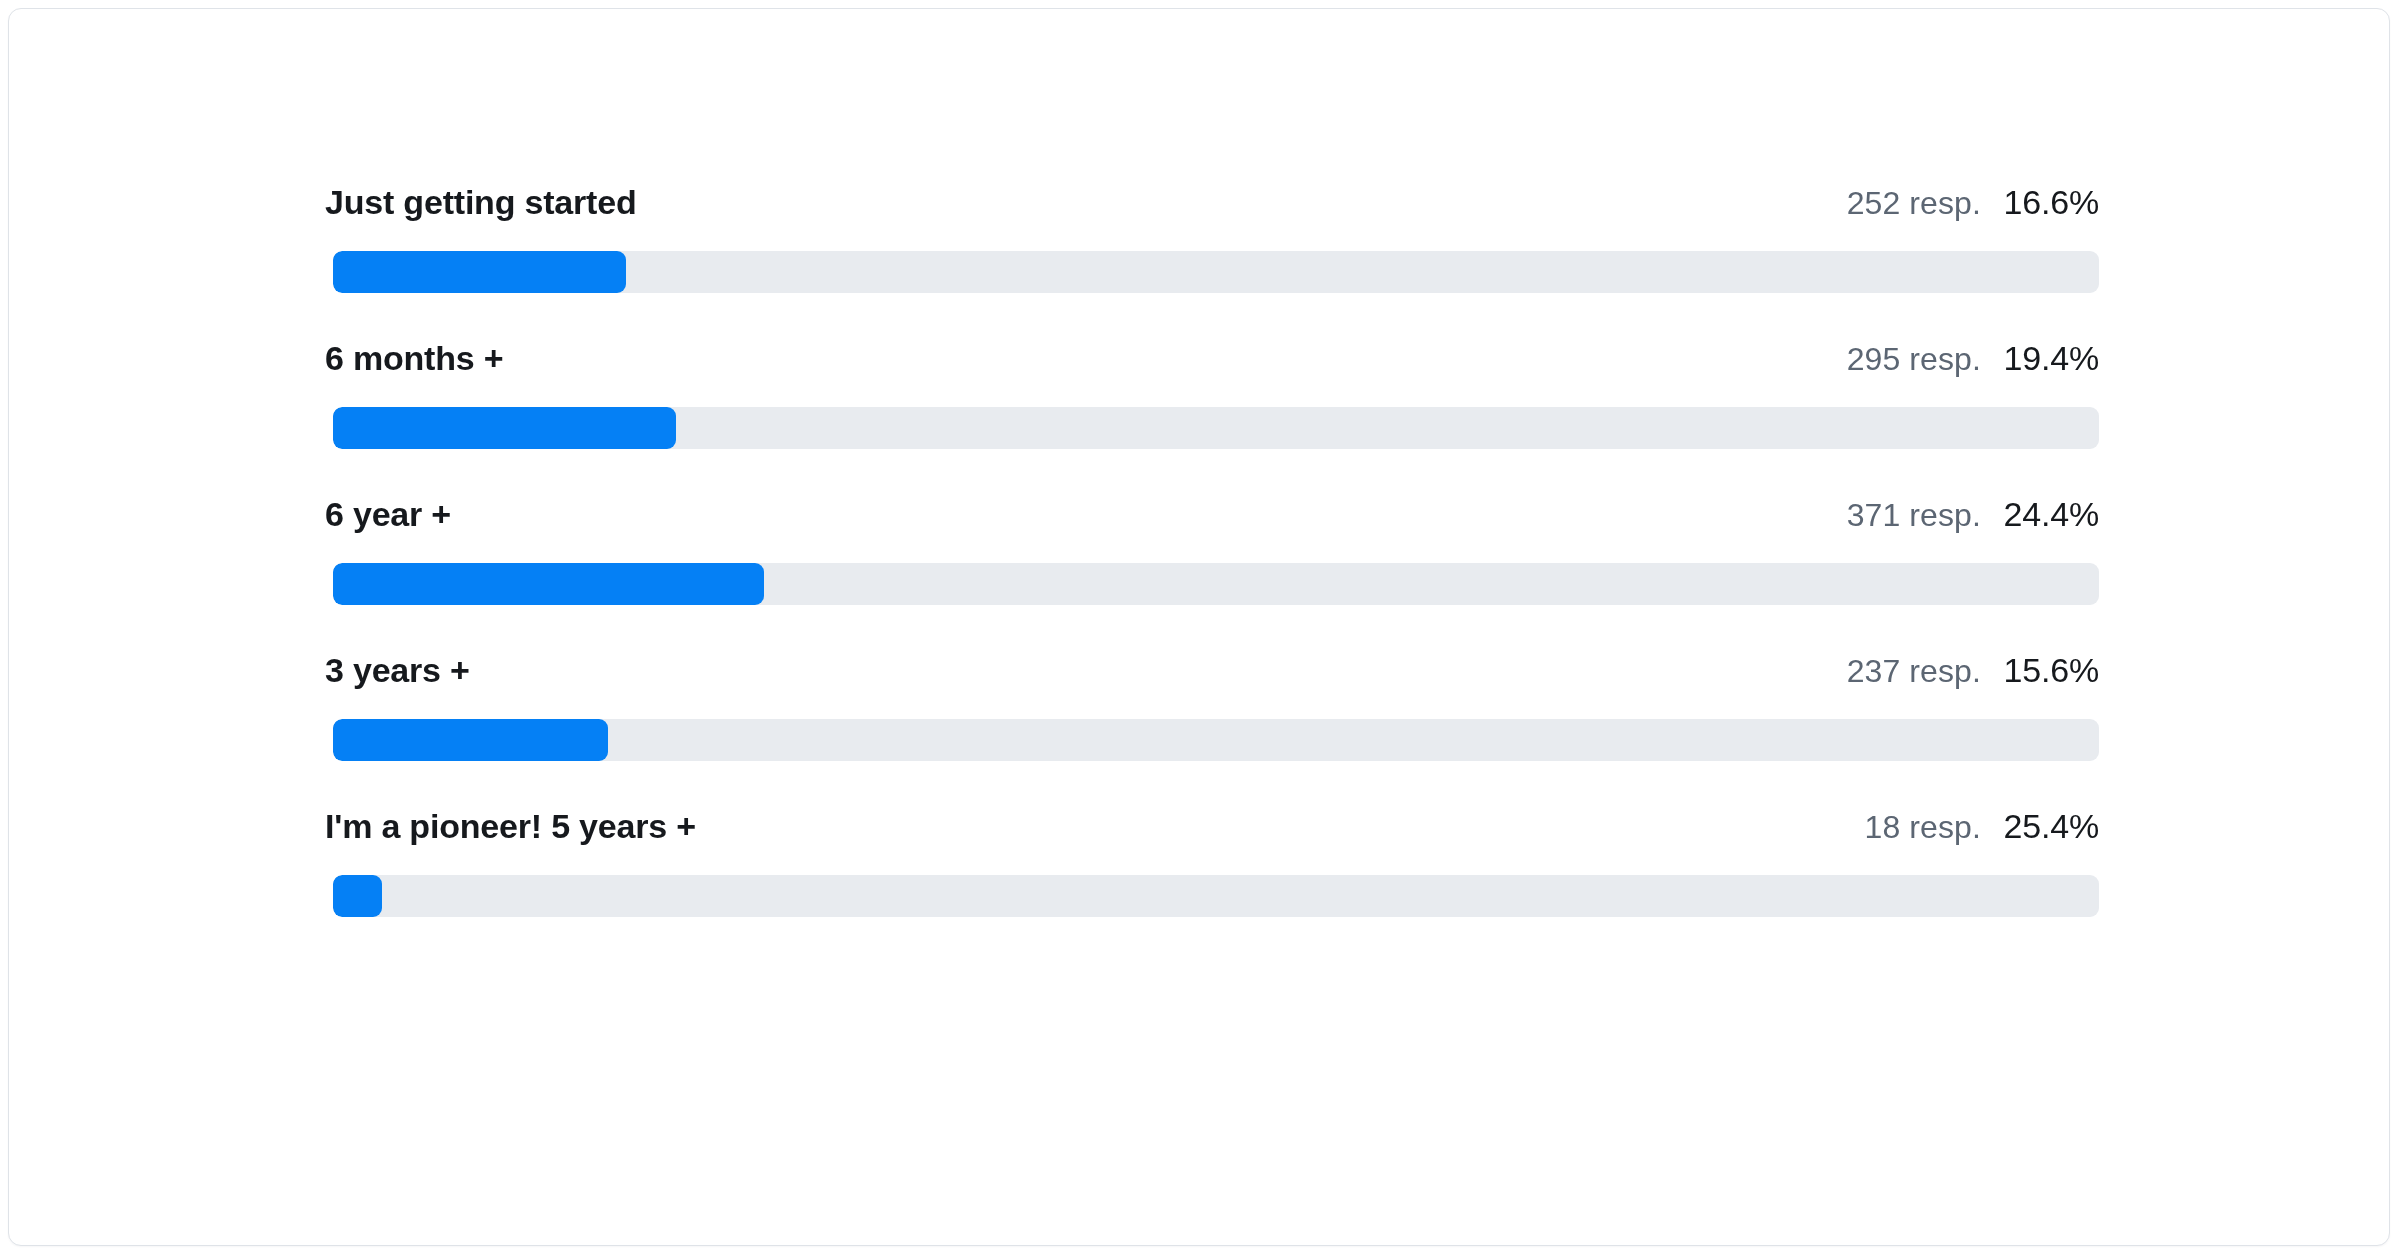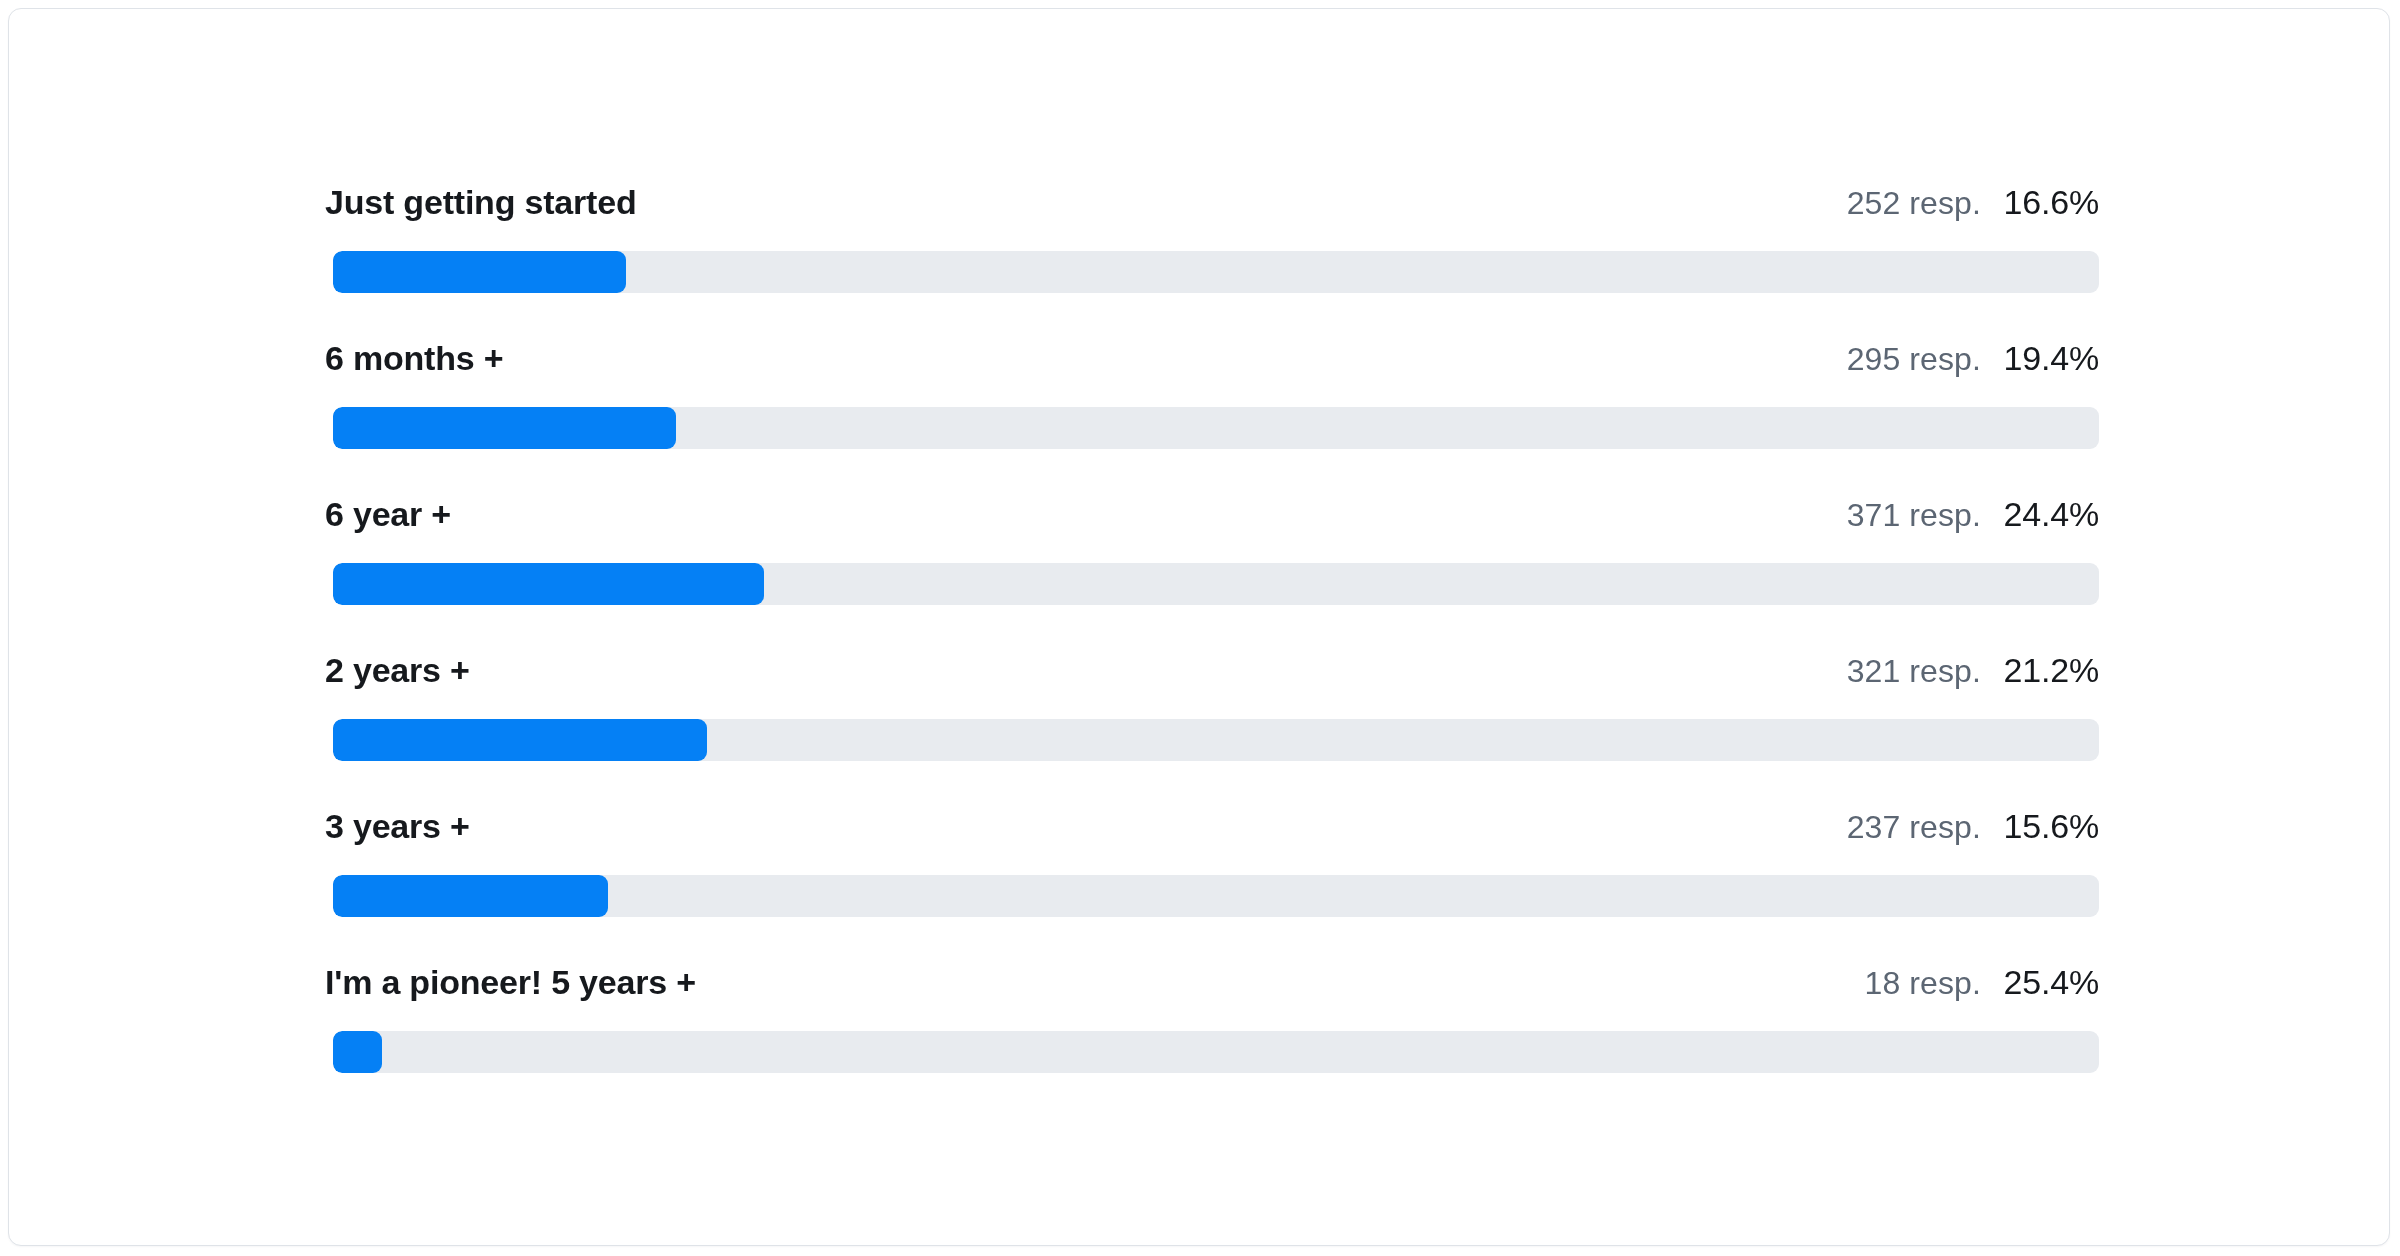--- a/index.html
+++ b/index.html
@@ -145,32 +145,20 @@
         <span class="row-metrics">
           <span class="resp-count">371 resp.</span>
           <span class="pct-value">24.4%</span>
         </span>
       </div>
       <div class="bar-track">
         <div class="bar-fill" style="width: 24.4%;"></div>
       </div>
     </div>
 
-    <div class="result-row">
-      <div class="row-header">
-        <span class="option-label">2 years +</span>
-        <span class="row-metrics">
-          <span class="resp-count">321 resp.</span>
-          <span class="pct-value">21.2%</span>
-        </span>
-      </div>
-      <div class="bar-track">
-        <div class="bar-fill" style="width: 21.2%;"></div>
-      </div>
-    </div>
 
     <div class="result-row">
       <div class="row-header">
         <span class="option-label">3 years +</span>
         <span class="row-metrics">
           <span class="resp-count">237 resp.</span>
           <span class="pct-value">15.6%</span>
         </span>
       </div>
       <div class="bar-track">

